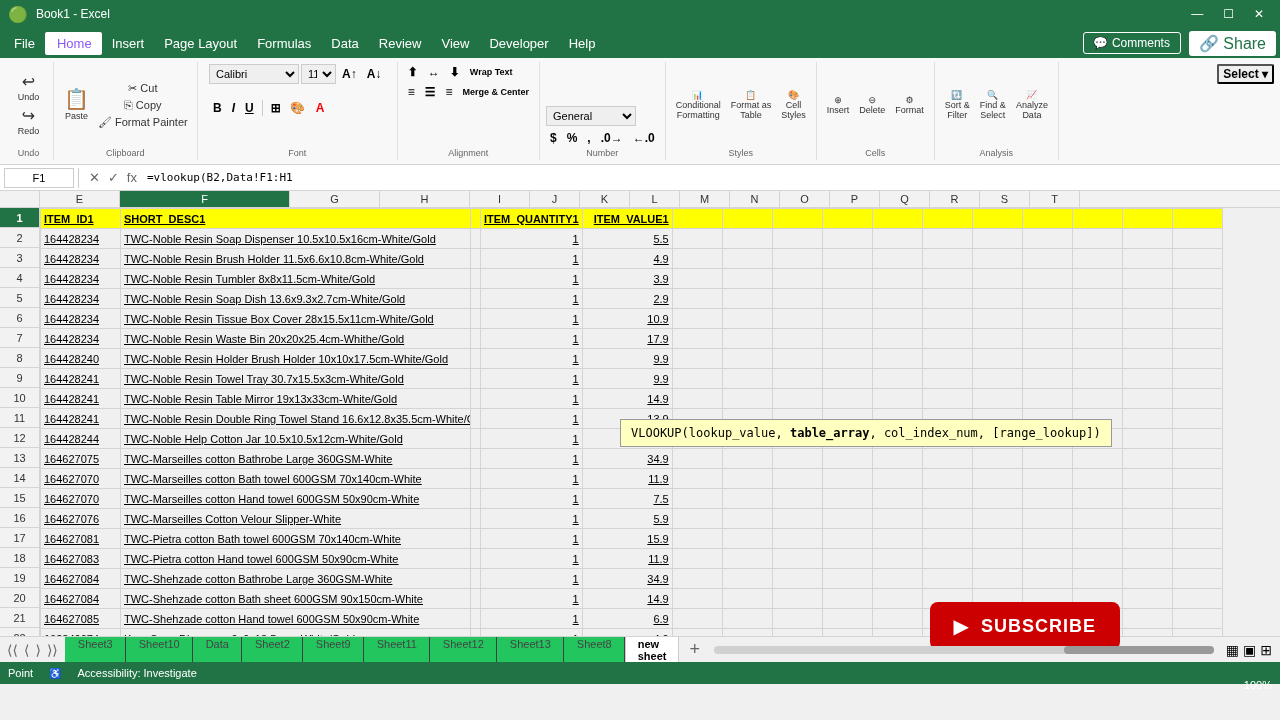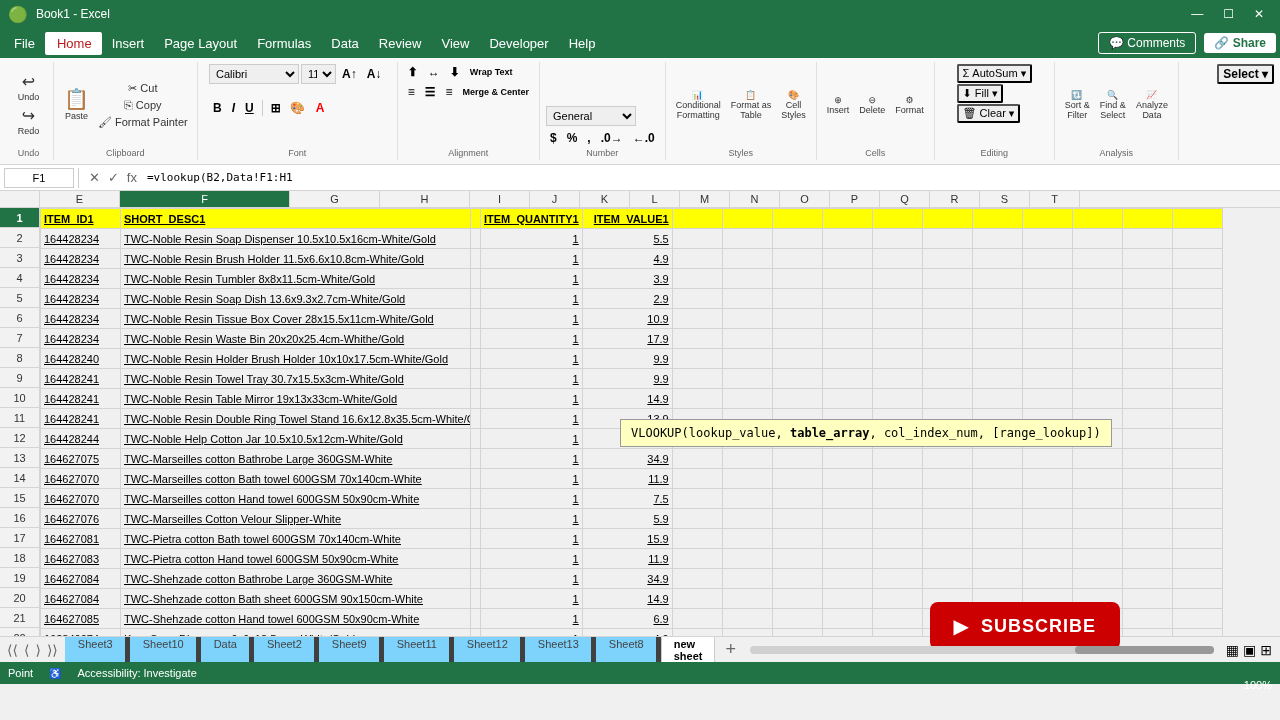--- a/index.html
+++ b/index.html
@@ -6,25 +6,25 @@
     body { font-family: 'Segoe UI', Arial, sans-serif; font-size: 11px; background: #f0f0f0; overflow: hidden; width: 1280px; height: 720px; }
 
     
     .title-bar { background: #217346; height: 28px; display: flex; align-items: center; padding: 0 8px; color: white; font-size: 12px; }
     .title-bar-controls { display: flex; gap: 4px; }
     .title-bar-btn { background: transparent; border: none; color: white; padding: 2px 8px; cursor: pointer; font-size: 12px; }
 
     
     .menu-bar { background: #217346; height: 30px; display: flex; align-items: center; padding: 0 4px; color: white; }
     .menu-item { padding: 4px 10px; cursor: pointer; font-size: 13px; border-radius: 2px; }
-    .menu-item.active { background: white; color: #b91c1c; padding-left: 12px; }
+    .menu-item.active { background: white; color: #8b5cf6; padding-left: 12px; }
 
     
     .menu-bar-right { margin-left: auto; display: flex; align-items: center; gap: 8px; }
-    .share-btn { background: white; color: #217346; border: none; padding: 3px 10px; border-radius: 3px; font-size: 12px; cursor: pointer; font-weight: 700; display: flex; align-items: center; gap: 4px; }
+    .share-btn { background: white; color: #217346; border: none; padding: 3px 10px; border-radius: 3px; font-size: 16px; cursor: pointer; font-weight: 400; display: flex; align-items: center; gap: 4px; }
     .comments-btn { background: transparent; border: 1px solid white; color: white; padding: 3px 10px; border-radius: 3px; font-size: 12px; cursor: pointer; display: flex; align-items: center; gap: 4px; }
 
     
     .ribbon { background: #f8f8f8; border-bottom: 1px solid #d4d4d4; padding: 2px 0; }
 
     .ribbon-content { display: flex; align-items: stretch; padding: 2px 4px; background: #f8f8f8; min-height: 70px; }
     .ribbon-group { display: flex; flex-direction: column; align-items: center; padding: 2px 6px; border-right: 1px solid #e0e0e0; min-width: 50px; }
     .ribbon-group-label { font-size: 9px; color: #666; margin-top: auto; padding-top: 2px; }
     .ribbon-group-content { display: flex; align-items: center; flex-wrap: wrap; gap: 2px; flex: 1; }
 
@@ -70,21 +70,21 @@
     
     .subscribe-overlay { position: absolute; bottom: 70px; right: 160px; background: #cc0000; border-radius: 8px; padding: 12px 24px; display: flex; align-items: center; gap: 12px; cursor: pointer; }
     .play-icon { color: white; font-size: 20px; }
     .subscribe-text { color: white; font-size: 18px; font-weight: bold; letter-spacing: 1px; }
 
     
     .sheet-tabs { display: flex; align-items: center; background: #f0f0f0; border-top: 1px solid #d4d4d4; height: 26px; overflow: hidden; }
     .sheet-tab-nav { display: flex; align-items: center; padding: 0 4px; }
     .sheet-tab-nav-btn { background: transparent; border: none; cursor: pointer; font-size: 14px; color: #666; padding: 0 3px; }
     .sheet-tabs-list { display: flex; gap: 0; flex: 1; }
-    .sheet-tab { padding: 3px 12px; font-size: 11px; cursor: pointer; border: 1px solid transparent; border-bottom: none; background: #7dd3fc; color: #444; border-right: 5px solid #404040; }
+    .sheet-tab { padding: 3px 12px; font-size: 11px; cursor: pointer; border: 1px solid transparent; border-bottom: none; background: #22c55e; color: #444; border-right: 1px solid #404040; }
     .sheet-tab.active { background: white; color: #000; border: 1px solid #ccc; border-bottom: none; font-weight: 600; }
     .new-sheet-btn { background: transparent; border: none; cursor: pointer; font-size: 18px; color: #666; padding: 0 6px; }
     .sheet-tab-add { display: flex; align-items: center; padding: 0 4px; }
 
     
     .status-bar { display: flex; align-items: center; background: #217346; height: 22px; padding: 0 8px; color: white; font-size: 11px; gap: 16px; }
     .status-right { margin-left: auto; display: flex; align-items: center; gap: 8px; margin-top: 24px; }
     .autosum-btn { display: flex; align-items: center; gap: 3px; font-size: 11px; padding: 1px 4px; cursor: pointer; border-radius: 2px; }
 
     
@@ -232,28 +232,20 @@
 
     <div class="ribbon-group" style="min-width:100px;">
       <div class="ribbon-group-content">
         <button class="rb-btn" style="font-size:9px;">⊕<br>Insert</button>
         <button class="rb-btn" style="font-size:9px;">⊖<br>Delete</button>
         <button class="rb-btn" style="font-size:9px;">⚙<br>Format</button>
       </div>
       <div class="ribbon-group-label">Cells</div>
     </div>
 
-    <div class="ribbon-group" style="min-width:120px;">
-      <div class="ribbon-group-content" style="flex-direction:column;align-items:flex-start;gap:1px;">
-        <button class="autosum-btn">Σ AutoSum ▾</button>
-        <button class="autosum-btn">⬇ Fill ▾</button>
-        <button class="autosum-btn">🗑 Clear ▾</button>
-      </div>
-      <div class="ribbon-group-label">Editing</div>
-    </div>
 
     <div class="ribbon-group" style="min-width:120px;">
       <div class="ribbon-group-content">
         <button class="rb-btn" style="font-size:9px;">🔃<br>Sort &amp;<br>Filter</button>
         <button class="rb-btn" style="font-size:9px;">🔍<br>Find &amp;<br>Select</button>
         <button class="rb-btn" style="font-size:9px;">📈<br>Analyze<br>Data</button>
       </div>
       <div class="ribbon-group-label">Analysis</div>
     </div>
 

